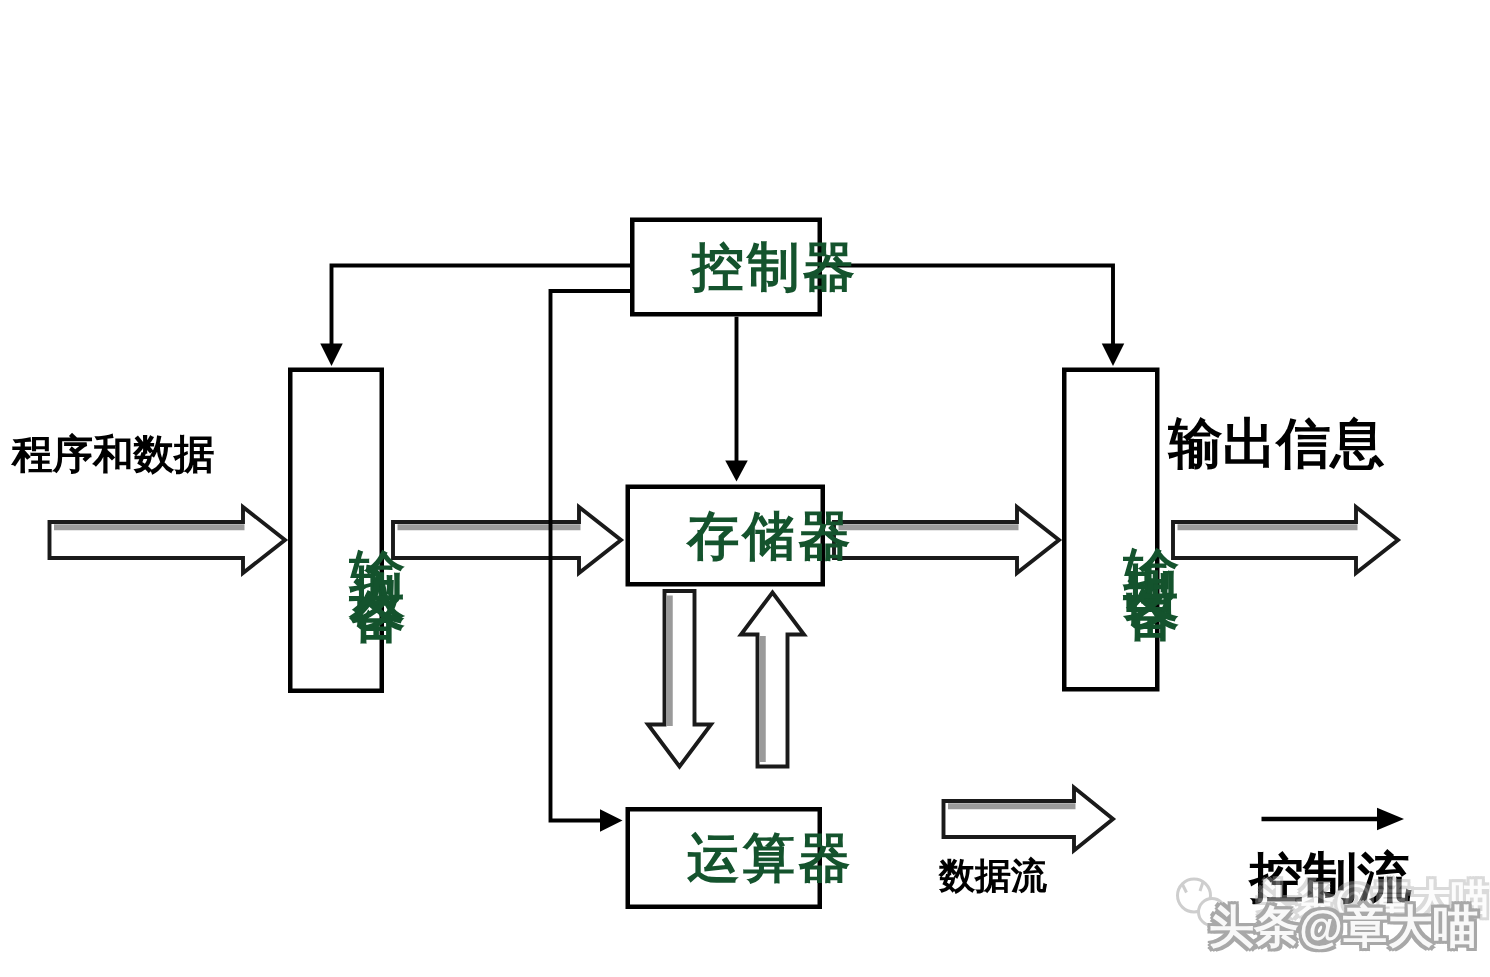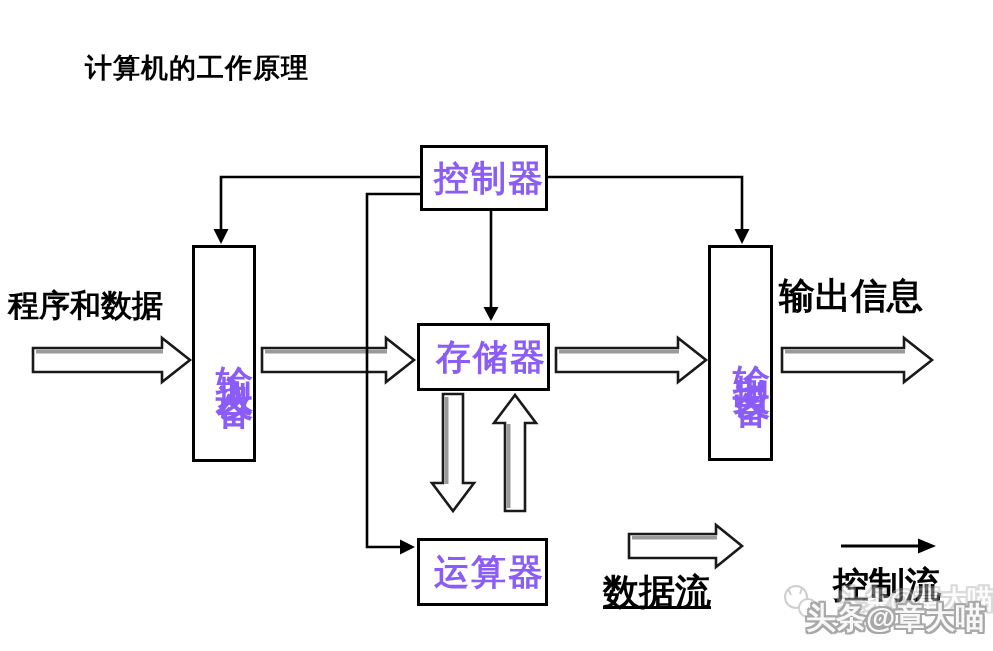--- a/index.html
+++ b/index.html
@@ -29,23 +29,24 @@
     color: #000000;
     white-space: nowrap;
   }
 
   .node-box {
     position: absolute;
     border: 3px solid #000000;
     background: #ffffff;
     display: flex;
     align-items: center;
-    justify-content: flex-end;
-    color: #8b5cf6;
-    font-weight: 700;
+    justify-content: flex-start;
+    color: #14532d;
+    font-weight: 700;
+    padding-left: 38px;
   }
 
   .node-box.horiz {
     font-size: 35px;
     letter-spacing: 2px;
     white-space: nowrap;
   }
 
   .node-box.vert .vlabel {
     writing-mode: vertical-rl;
@@ -57,29 +58,29 @@
   }
 
   .box-controller { left: 420px; top: 145px; width: 128px; height: 66px; }
   .box-memory     { left: 417px; top: 323px; width: 133px; height: 68px; }
   .box-alu        { left: 417px; top: 538px; width: 131px; height: 68px; }
   .box-input      { left: 192px; top: 245px; width: 64px;  height: 217px; }
   .box-output     { left: 708px; top: 245px; width: 65px;  height: 216px; }
 
   .flow-label {
     position: absolute;
-    font-size: 31px;
+    font-size: 27px;
     font-weight: 700;
     color: #000000;
     white-space: nowrap;
     letter-spacing: 0px;
   }
   .label-program  { left: 8px;   top: 285px; }
   .label-outinfo  { left: 779px; top: 272px; font-size: 36px; }
-  .label-dataflow { left: 603px; top: 568px; font-size: 36px; text-decoration: underline; }
+  .label-dataflow { left: 626px; top: 568px; font-size: 24px; }
   .label-ctrlflow { left: 833px; top: 561px; font-size: 36px; }
 
   .watermark {
     position: absolute;
     color: rgba(255,255,255,0.92);
     font-weight: 700;
     white-space: nowrap;
     text-shadow:
       -2px -2px 0 #a8a8a8,  2px -2px 0 #a8a8a8,
       -2px  2px 0 #a8a8a8,  2px  2px 0 #a8a8a8,
@@ -152,21 +153,20 @@
       <polyline points="420,194 367,194 367,547 402,547" fill="none" stroke="#000000" stroke-width="2.6"></polyline>
       <polygon points="400,539.5 400,554.5 415,547" fill="#000000"></polygon>
     </g>
 
     <g>
       <line x1="841" y1="546" x2="920" y2="546" stroke="#000000" stroke-width="3"></line>
       <polygon points="918,538.5 918,553.5 936,546" fill="#000000"></polygon>
     </g>
   </svg>
 
-  <div class="page-title">计算机的工作原理</div>
 
   <div class="node-box horiz box-controller">
     <span>控制器</span>
   </div>
 
   <div class="node-box vert box-input">
     <span class="vlabel">输入设备</span>
   </div>
 
   <div class="node-box horiz box-memory">

